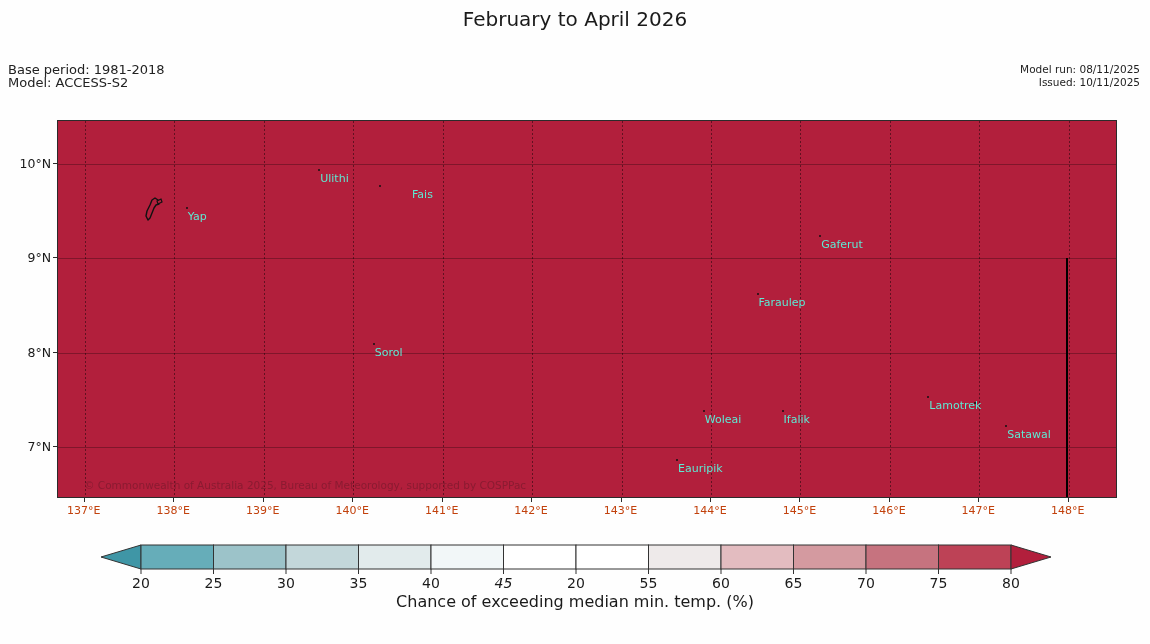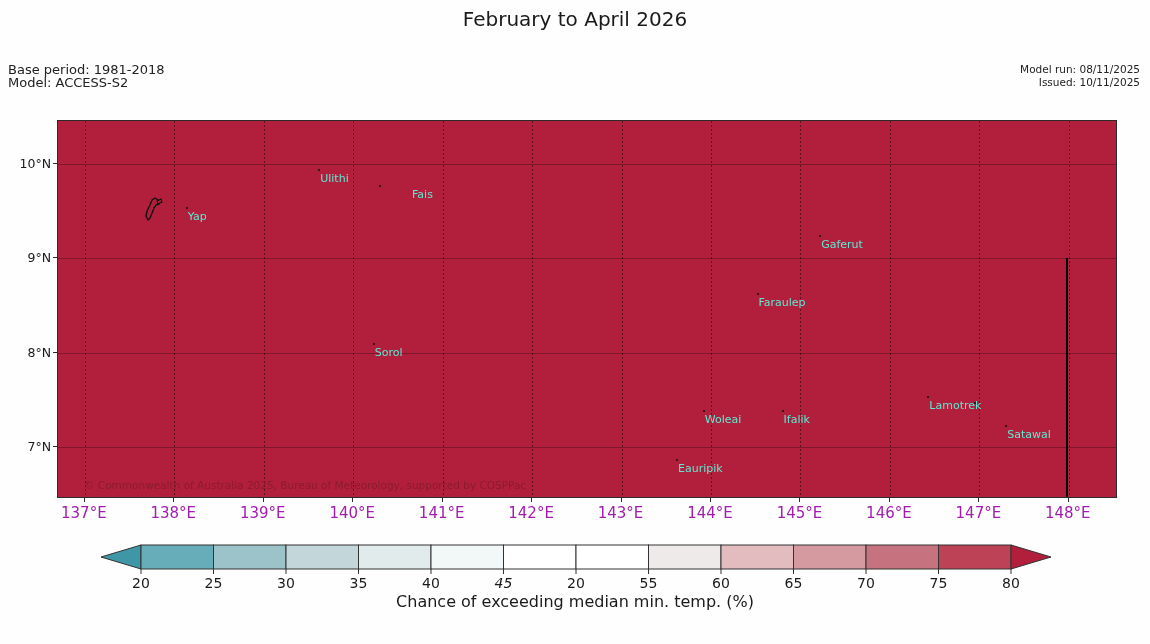--- a/index.html
+++ b/index.html
@@ -55,21 +55,21 @@
   }
   #copyright{
     position:absolute;left:26px;bottom:6px;font-size:10.5px;color:#8a1b31;white-space:nowrap;
   }
   #yap-island{
     position:absolute;transform:translate(-50%,-50%);
   }
 
   
   .xtick{
-    position:absolute;top:504px;font-size:15px;color:#a21caf;
+    position:absolute;top:504px;font-size:11px;color:#c2410c;
     transform:translateX(-50%);white-space:nowrap;
   }
   .xtick-mark{
     position:absolute;top:498px;width:1px;height:4px;background:#2b2b2b;
   }
   .ytick{
     position:absolute;font-size:12.5px;color:#1a1a1a;
     transform:translateY(-50%);white-space:nowrap;text-align:right;
   }
   .ytick-mark{

